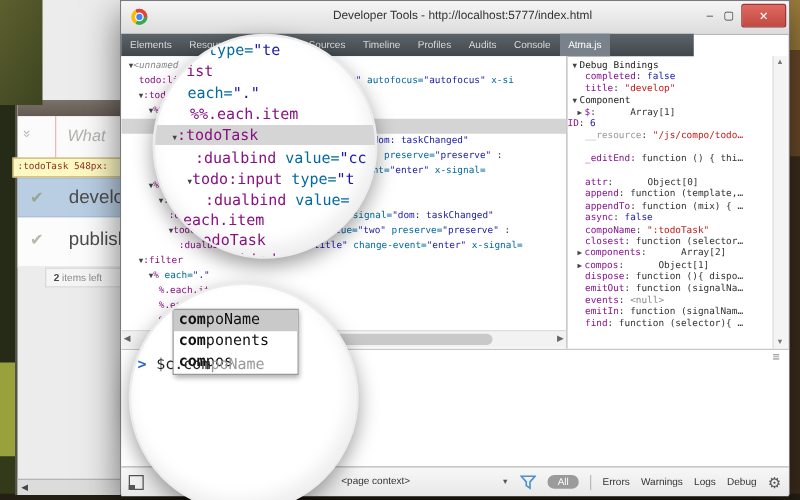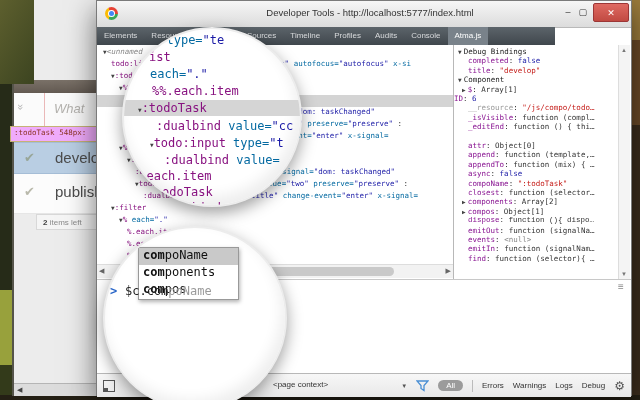--- a/index.html
+++ b/index.html
@@ -8,21 +8,21 @@
   .abs{position:absolute;}
   
   #desktop{position:absolute;inset:0;}
   #desktop div{position:absolute;}
   
   #browser{position:absolute;left:12px;top:0;width:84px;height:396px;background:#ececec;
            border-left:2px solid #55544a;z-index:1;overflow:hidden;}
   .todo-check{font-size:13px;}
   
   #inspect-tooltip{position:absolute;left:10px;top:126px;height:12px;width:86px;z-index:2;
-     background:#f0abfc;border:1px solid #c5b276;font:7.5px "DejaVu Sans Mono",monospace;
+     background:#fef9c3;border:1px solid #c5b276;font:7.5px "DejaVu Sans Mono",monospace;
      color:#8b3222;padding:1px 3px;white-space:nowrap;overflow:hidden;}
   #wall-corner{position:absolute;left:0;top:0;width:34px;height:84px;z-index:2;
      background:linear-gradient(120deg,#5d5f2e,#3c4420);}
   
   #devtools{position:absolute;left:96px;top:0;width:536px;height:396px;background:#fff;
      border:1px solid #7a7a7a;box-sizing:border-box;z-index:3;
      box-shadow:0 10px 28px rgba(0,0,0,.55);}
   #titlebar{position:absolute;left:0;top:0;width:534px;height:26px;
      background:linear-gradient(#f6f6f6,#dcdcdc);border-bottom:1px solid #b9b9b9;}
   #win-title{position:absolute;left:12px;right:0;top:6px;text-align:center;font-size:9.5px;color:#333;}
@@ -61,21 +61,21 @@
   .srow{position:absolute;left:0;right:0;height:10px;line-height:10px;white-space:nowrap;
      font:7.5px "DejaVu Sans Mono",monospace;color:#333;}
   .srow .sb-arrow{color:#444;font-size:6px;margin-right:2px;}
   .sb-head{color:#222;}
   .pn{color:#881391;}
   .gn{color:#999;text-align:right;}
   .kw{color:#1a1aa6;}
   .num{color:#1a1aa6;}
   .str{color:#c41a16;}
   .fn{color:#333;}
-  .obj{color:#333;}
+  .obj{color:#333;margin-left:23px;}
   .nul{color:#888;}
   #sb-scroll{position:absolute;right:1px;top:44px;width:11px;height:234px;background:#f4f4f4;
      border-left:1px solid #ddd;}
   #sb-scroll span{position:absolute;left:2px;font-size:6px;color:#777;}
   
   #console{position:absolute;left:0;top:278px;width:534px;height:94px;background:#fff;
      border-top:1px solid #c8c8c8;}
   #grip{position:absolute;left:514px;top:280px;width:20px;font-size:10px;color:#888;text-align:center;}
   #statusbar{position:absolute;left:0;top:372px;width:534px;height:23px;
      background:linear-gradient(#f7f7f7,#e8e8e8);border-top:1px solid #b8b8b8;font-size:8px;color:#333;}
@@ -198,31 +198,30 @@
   </div>
 
   <div id="sidebar">
       <div class="srow" style="top: 2px; padding-left: 4px;"><span class="sb-arrow">▼</span><span class="sb-head">Debug Bindings</span></div>
       <div class="srow" style="top: 11.4px; padding-left: 14px;"><span class="pn">completed</span><span class="seg-p">: </span><span class="kw">false</span></div>
       <div class="srow" style="top: 20.8px; padding-left: 14px;"><span class="pn">title</span><span class="seg-p">: </span><span class="str">"develop"</span></div>
       <div class="srow" style="top: 30.2px; padding-left: 4px;"><span class="sb-arrow">▼</span><span class="sb-head">Component</span></div>
       <div class="srow" style="top: 39.6px; padding-left: 8px;"><span class="sb-arrow">▶</span><span class="pn">$</span><span class="seg-p">: </span><span class="obj">Array[1]</span></div>
       <div class="srow" style="top: 49px; padding-left: 0;"><span class="pn">ID</span><span class="seg-p">: </span><span class="num">6</span></div>
       <div class="srow" style="top: 58.4px; padding-left: 14px;"><span class="gn">__resource</span><span class="seg-p">: </span><span class="str">"/js/compo/todo…</span></div>
-      <div class="srow" style="top: 67.8px; padding-left: 14px;"><span class="pn">_isVisible</span><span class="seg-p">: </span><span class="fn">function (compl…</span></div>
       <div class="srow" style="top: 77.2px; padding-left: 14px;"><span class="pn">_editEnd</span><span class="seg-p">: </span><span class="fn">function () { thi…</span></div>
       <div class="srow" style="top: 96px; padding-left: 14px;"><span class="pn">attr</span><span class="seg-p">: </span><span class="obj">Object[0]</span></div>
       <div class="srow" style="top: 105.4px; padding-left: 14px;"><span class="pn">append</span><span class="seg-p">: </span><span class="fn">function (template,…</span></div>
       <div class="srow" style="top: 114.8px; padding-left: 14px;"><span class="pn">appendTo</span><span class="seg-p">: </span><span class="fn">function (mix) { …</span></div>
       <div class="srow" style="top: 124.2px; padding-left: 14px;"><span class="pn">async</span><span class="seg-p">: </span><span class="kw">false</span></div>
       <div class="srow" style="top: 133.6px; padding-left: 14px;"><span class="pn">compoName</span><span class="seg-p">: </span><span class="str">":todoTask"</span></div>
       <div class="srow" style="top: 143px; padding-left: 14px;"><span class="pn">closest</span><span class="seg-p">: </span><span class="fn">function (selector…</span></div>
       <div class="srow" style="top: 152.4px; padding-left: 8px;"><span class="sb-arrow">▶</span><span class="pn">components</span><span class="seg-p">: </span><span class="obj">Array[2]</span></div>
       <div class="srow" style="top: 161.8px; padding-left: 8px;"><span class="sb-arrow">▶</span><span class="pn">compos</span><span class="seg-p">: </span><span class="obj">Object[1]</span></div>
-      <div class="srow" style="top: 171.2px; padding-left: 14px; font-family: Liberation Mono, monospace;"><span class="pn">dispose</span><span class="seg-p">: </span><span class="fn">function (){ dispo…</span></div>
+      <div class="srow" style="top: 171.2px; padding-left: 14px;"><span class="pn">dispose</span><span class="seg-p">: </span><span class="fn">function (){ dispo…</span></div>
       <div class="srow" style="top: 180.6px; padding-left: 14px;"><span class="pn">emitOut</span><span class="seg-p">: </span><span class="fn">function (signalNa…</span></div>
       <div class="srow" style="top: 190px; padding-left: 14px;"><span class="pn">events</span><span class="seg-p">: </span><span class="nul">&lt;null&gt;</span></div>
       <div class="srow" style="top: 199.4px; padding-left: 14px;"><span class="pn">emitIn</span><span class="seg-p">: </span><span class="fn">function (signalNam…</span></div>
       <div class="srow" style="top: 208.8px; padding-left: 14px;"><span class="pn">find</span><span class="seg-p">: </span><span class="fn">function (selector){ …</span></div>
     </div>
   <div id="sb-scroll">
     <span style="top:2px;">▲</span>
     <span style="bottom:2px;">▼</span>
   </div>
 

